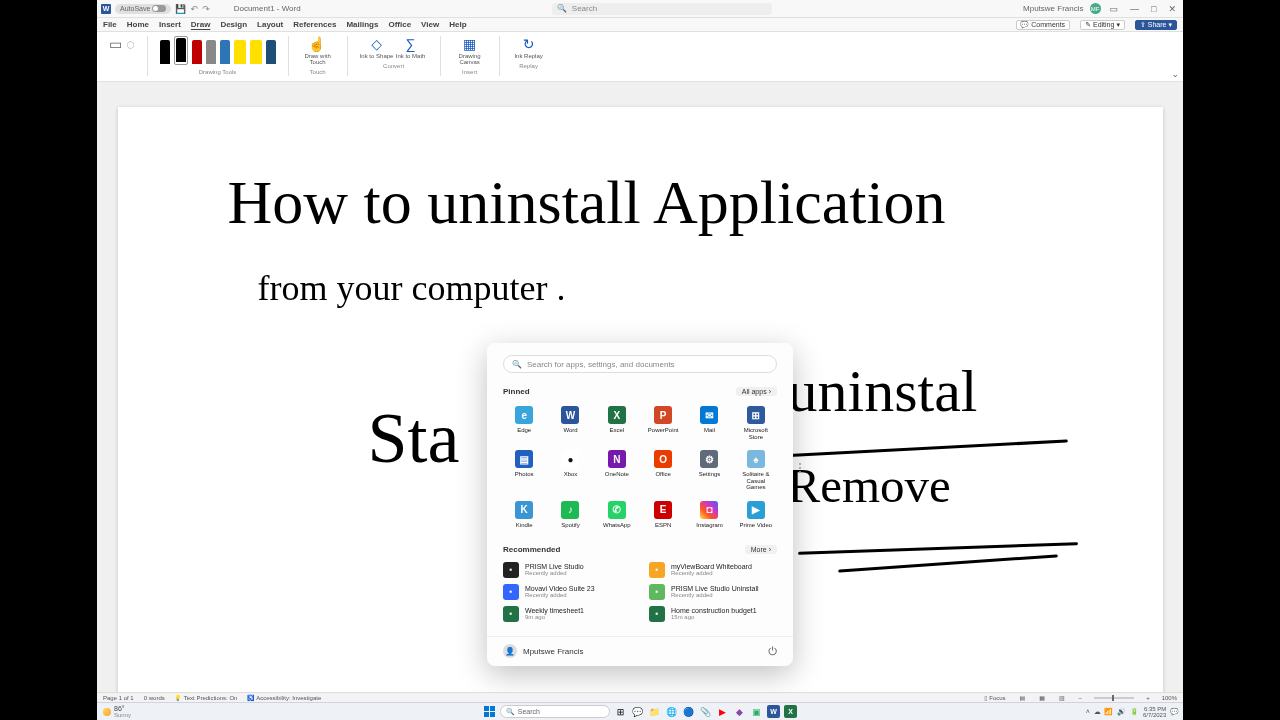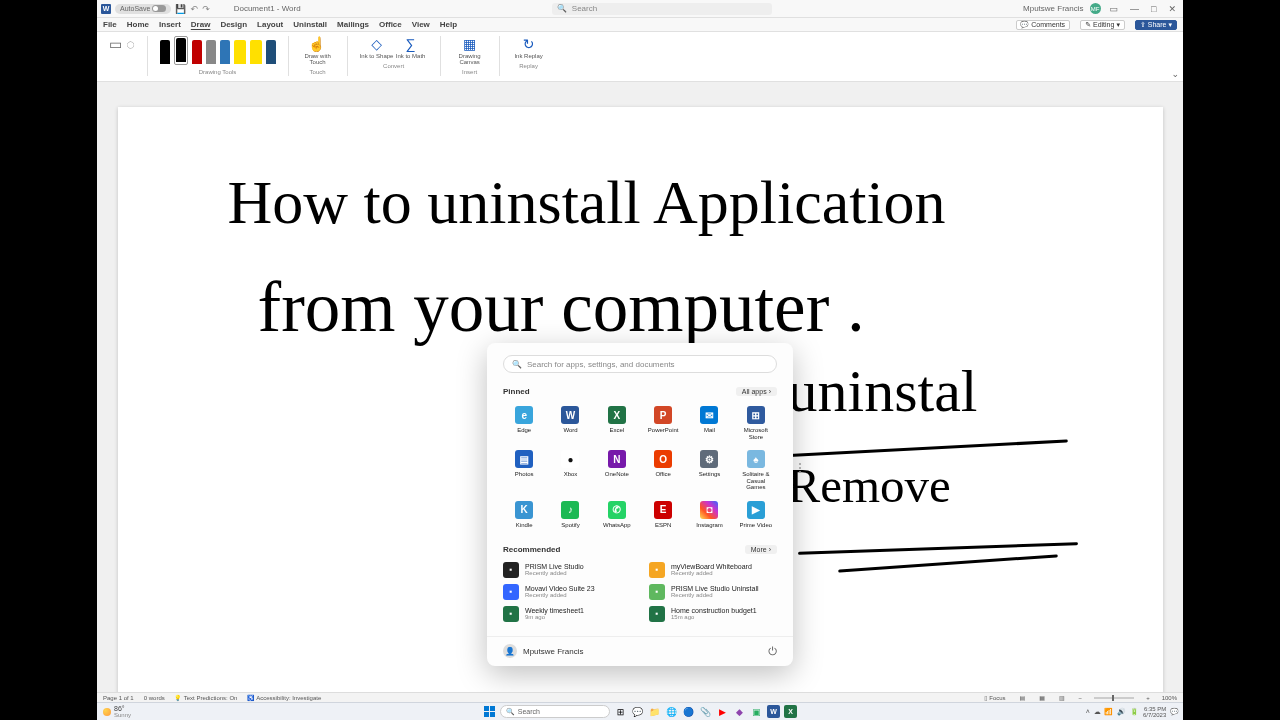--- a/index.html
+++ b/index.html
@@ -38,21 +38,21 @@
 .ribbon .bigtool { display:flex; flex-direction:column; align-items:center; width:34px; gap:1px;}
 .ribbon .bigtool .icon { font-size:14px; color:#185abd;}
 .ribbon .bigtool .lbl { font-size:6px; text-align:center; line-height:1;}
 .ribbon .dd { position:absolute; right:4px; bottom:2px; font-size:9px; color:#666;}
 
 
 .canvas-wrap { position:absolute; left:0; top:82px; right:0; bottom:28px; background:#f0f0f0; display:flex; justify-content:center; overflow:hidden;}
 .page { width:1045px; height:900px; background:#fff; box-shadow:0 1px 4px rgba(0,0,0,.2); margin-top:25px; position:relative;}
 .ink { position:absolute; font-family:"Segoe Script","Comic Sans MS",cursive; color:#000; font-weight:500;}
 .ink.l1 { top:60px; left:110px; font-size:62px;}
-.ink.l2 { top:160px; left:140px; font-size:71px;}
+.ink.l2 { top:160px; left:140px; font-size:36px;}
 .ink.l3 { top:290px; left:250px; font-size:72px;}
 .ink.l4 { top:250px; left:670px; font-size:60px;}
 .ink.l5 { top:350px; left:670px; font-size:49px;}
 .underline { position:absolute; height:3px; background:#000; border-radius:2px;}
 
 
 .start { position:absolute; width:306px; background:#fdfdfd; border-radius:8px; box-shadow:0 8px 30px rgba(0,0,0,.25); padding:12px 16px 0; font-size:8px; color:#333;}
 .start .search { height:18px; background:#fff; border:1px solid #ddd; border-radius:10px; display:flex; align-items:center; padding:0 8px; gap:5px; color:#888; margin-bottom:14px;}
 .start .sect-head { display:flex; justify-content:space-between; align-items:center; margin-bottom:8px;}
 .start .sect-head .title { font-weight:600; font-size:8px;}
@@ -126,21 +126,21 @@
     </div>
   </div>
 
   <div class="ribbon-tabs">
     <span class="tab">File</span>
     <span class="tab">Home</span>
     <span class="tab">Insert</span>
     <span class="tab active">Draw</span>
     <span class="tab">Design</span>
     <span class="tab">Layout</span>
-    <span class="tab">Uninstall</span>
+    <span class="tab">References</span>
     <span class="tab">Mailings</span>
     <span class="tab">Office</span>
     <span class="tab">View</span>
     <span class="tab">Help</span>
     <span class="spacer"></span>
     <span class="btn">💬 <span>Comments</span></span>
     <span class="btn">✎ <span>Editing</span> ▾</span>
     <span class="btn share">⇪ <span>Share</span> ▾</span>
   </div>
 
@@ -203,20 +203,21 @@
         </div>
       <span class="group-label">Replay</span>
     </div>
     <span class="dd">⌄</span>
   </div>
 
   <div class="canvas-wrap">
     <div class="page">
       <div class="ink l1">How to uninstall Application</div>
       <div class="ink l2">from your computer .</div>
+      <div class="ink l3">Sta</div>
       <div class="ink l4">uninstal</div>
       <div class="underline" style="top:340px;left:660px;width:290px;transform:rotate(-3deg)"></div>
       <div class="ink l5">Remove</div>
       <div class="underline" style="top:440px;left:680px;width:280px;transform:rotate(-2deg)"></div>
       <div class="underline" style="top:455px;left:720px;width:220px;transform:rotate(-4deg)"></div>
     </div>
   </div>
 
   <div class="start" style="left:390px; top:343px;">
     <div class="search">

